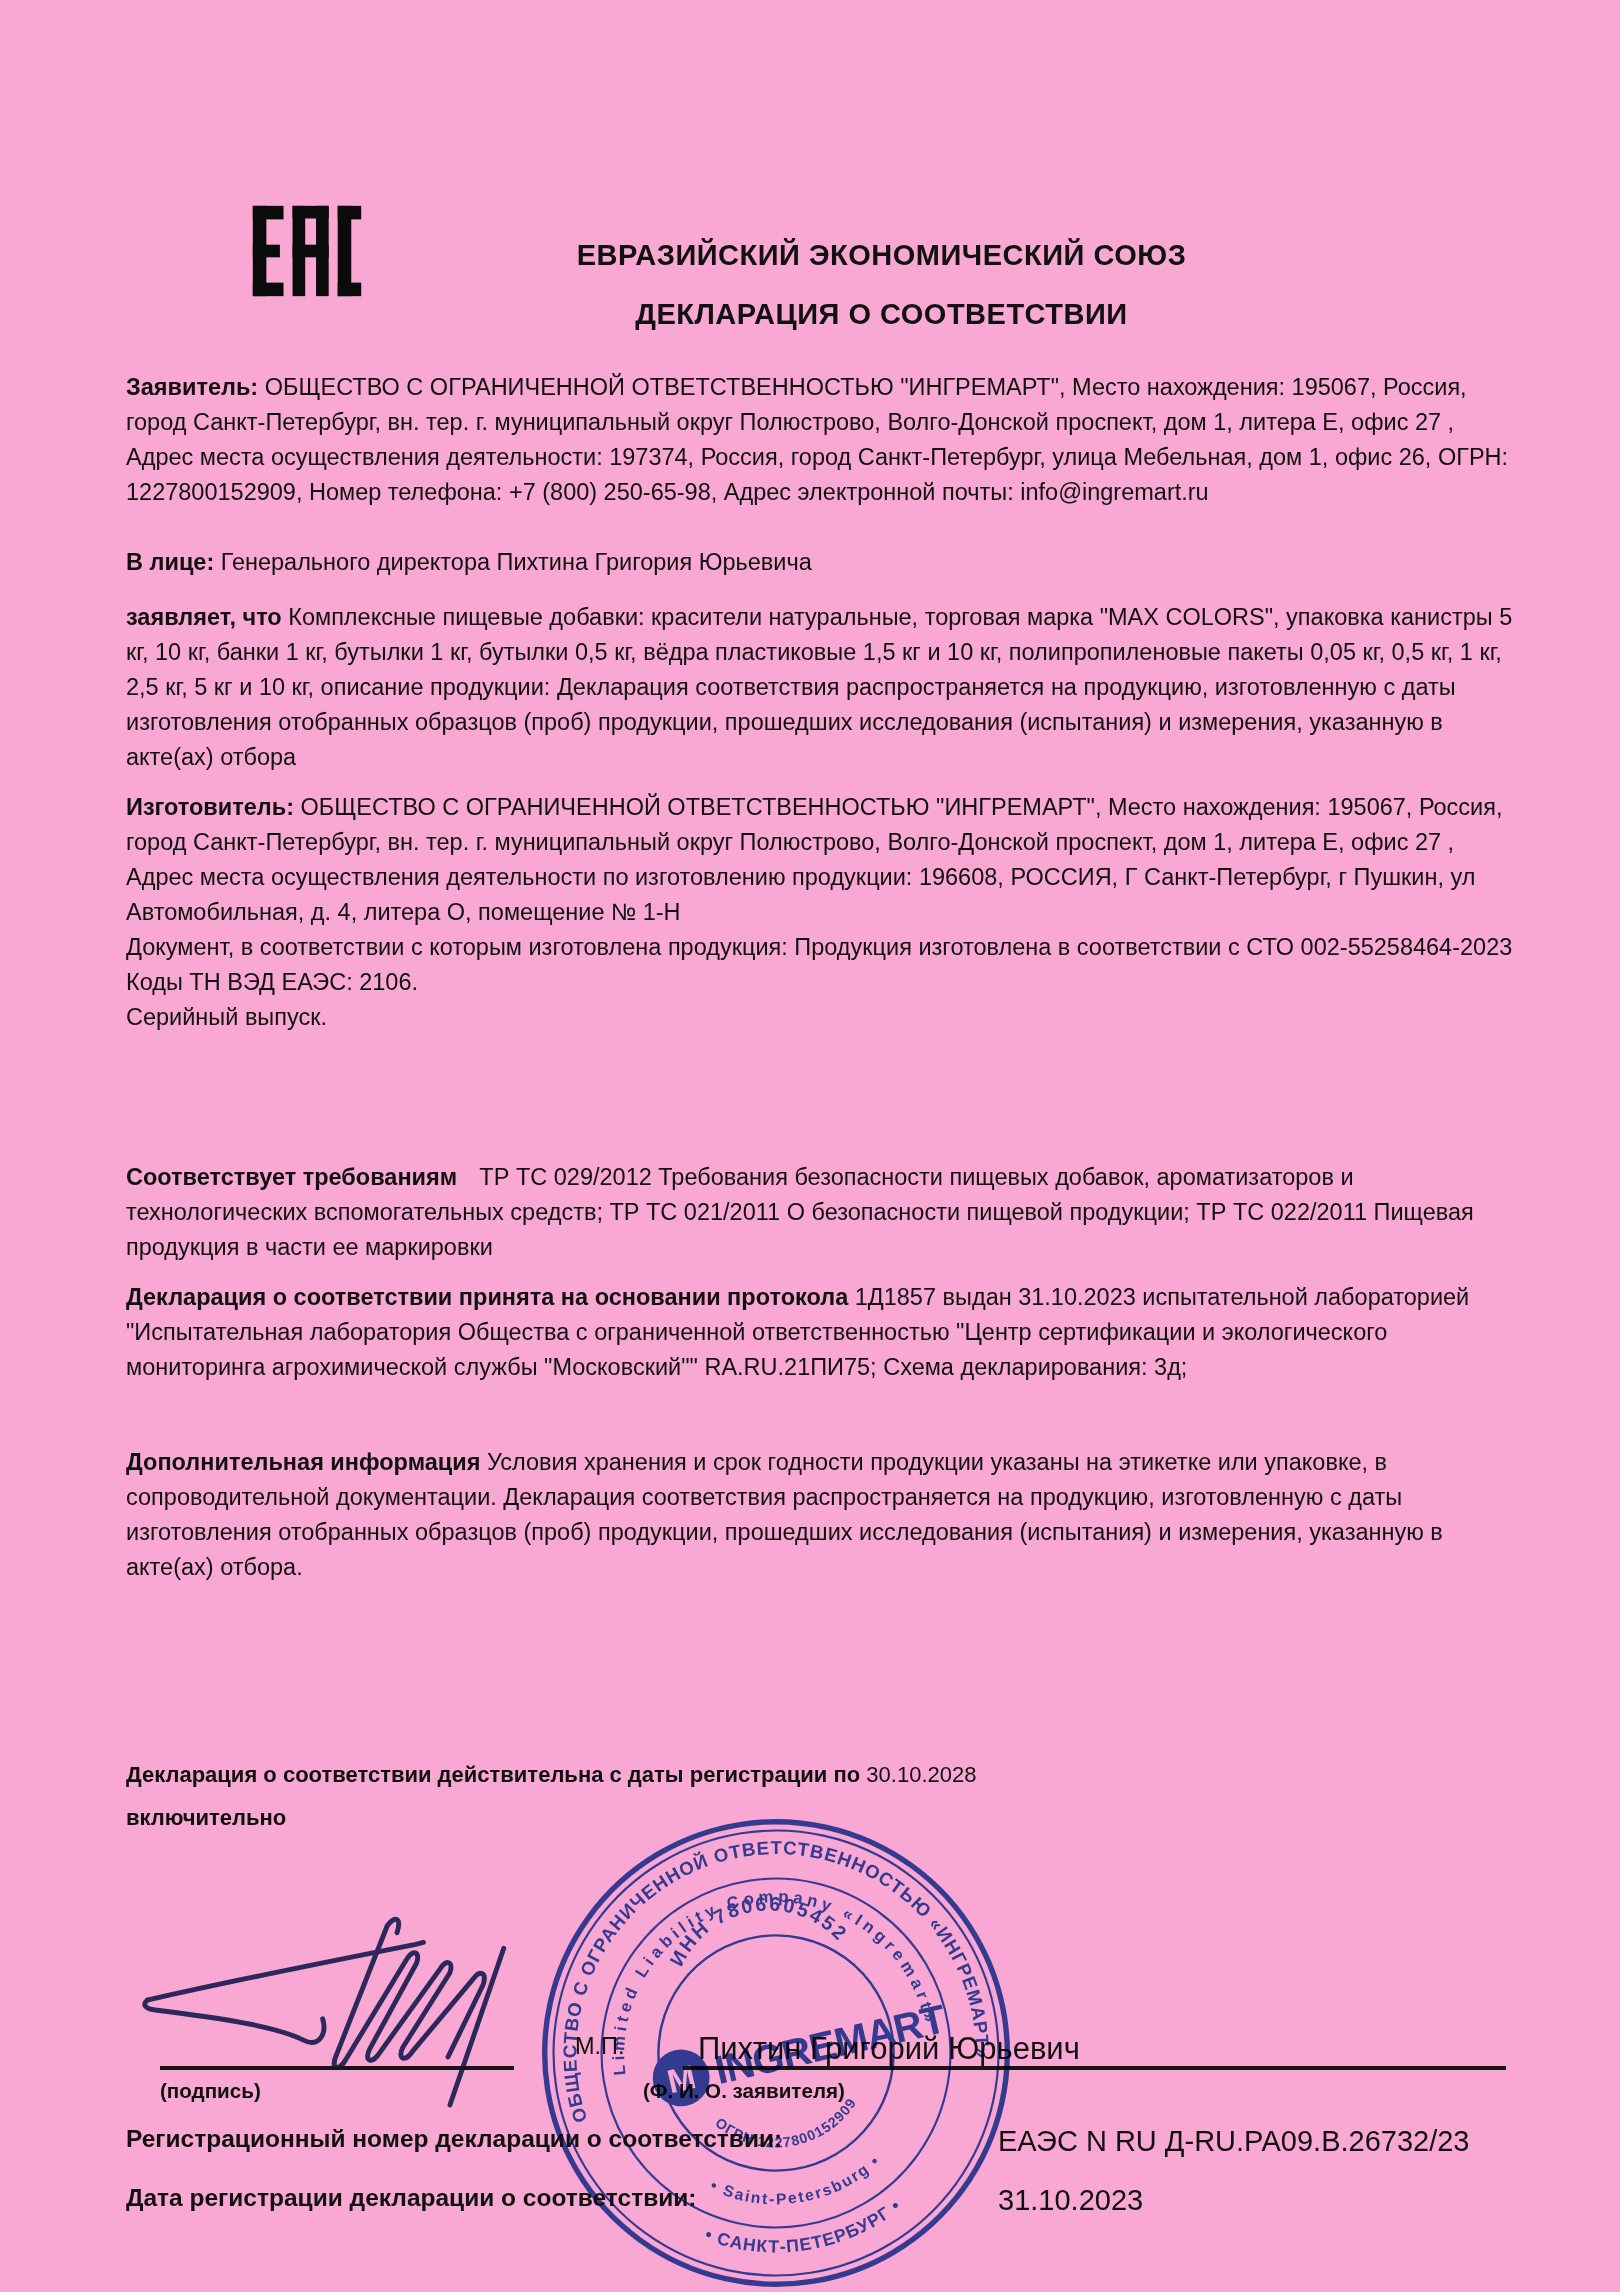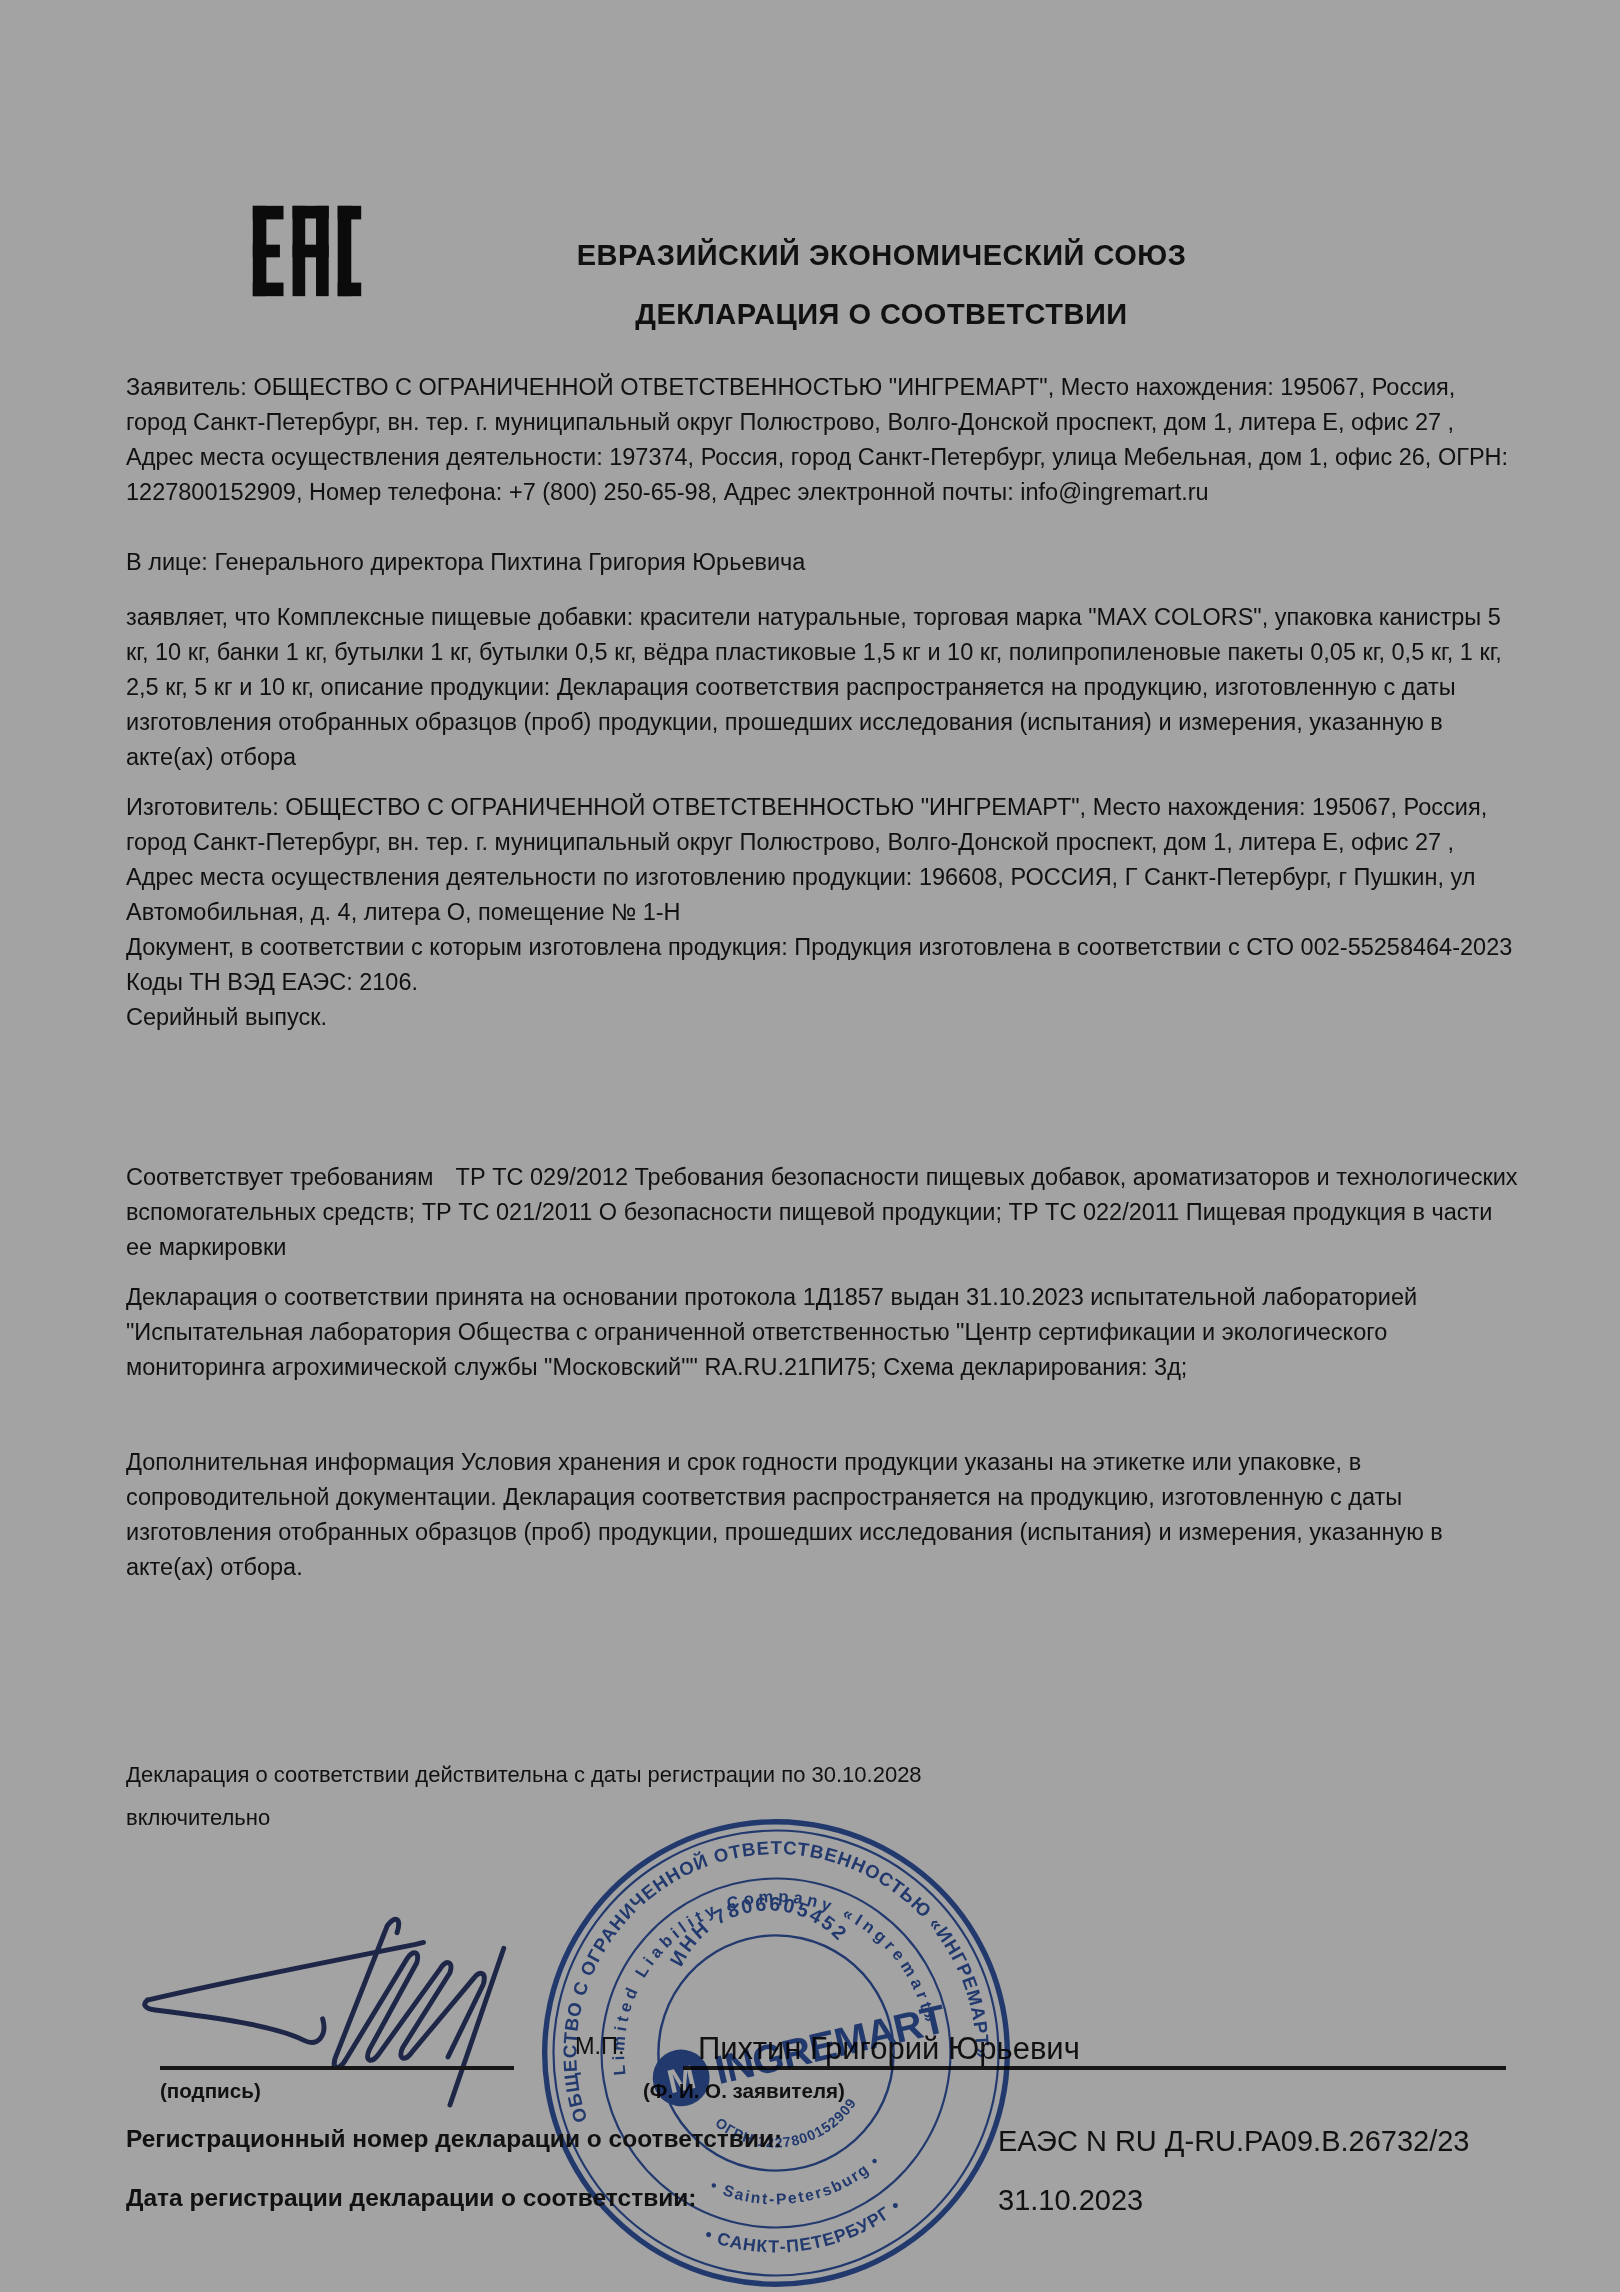--- a/index.html
+++ b/index.html
@@ -1,36 +1,36 @@
 <!DOCTYPE html>
 <html><head>
 <meta charset="utf-8">
 <style>
   html,body{margin:0;padding:0;background:#e8e8e8;}
   .page{
     position:relative;
     width:1620px;height:2293px;
-    background:#a3a3a3;
+    background:#f9a8d4;
     overflow:hidden;
     font-family:"Liberation Sans", sans-serif;
     color:#111;
   }
   
   .eac-logo{position:absolute;left:251px;top:202px;width:112px;height:98px;}
   .doc-titles{position:absolute;left:363px;top:0;width:1037px;text-align:center;}
   .title-line{position:absolute;left:0;width:100%;font-size:29px;font-weight:bold;letter-spacing:0.5px;}
   .title-1{top:239px;}
   .title-2{top:298px;}
   
   .para{
     position:absolute;left:126px;width:1392px;
     font-size:23.5px;line-height:35px;
     text-align:left;white-space:normal;
   }
-  .lbl{font-weight:normal;}
+  .lbl{font-weight:bold;}
   .lbl.gap{padding-right:15.7px;}
   .p-applicant{top:370px;}
   .p-inperson{top:545px;}
   .p-declares{top:600px;}
   .p-manufacturer{top:790px;}
   .p-compliance{top:1160px;}
   .p-basis{top:1280px;}
   .p-additional{top:1445px;}
   .p-validity{top:1753px;font-size:22px;line-height:43px;}
   .p-validity .date{font-weight:normal;}

